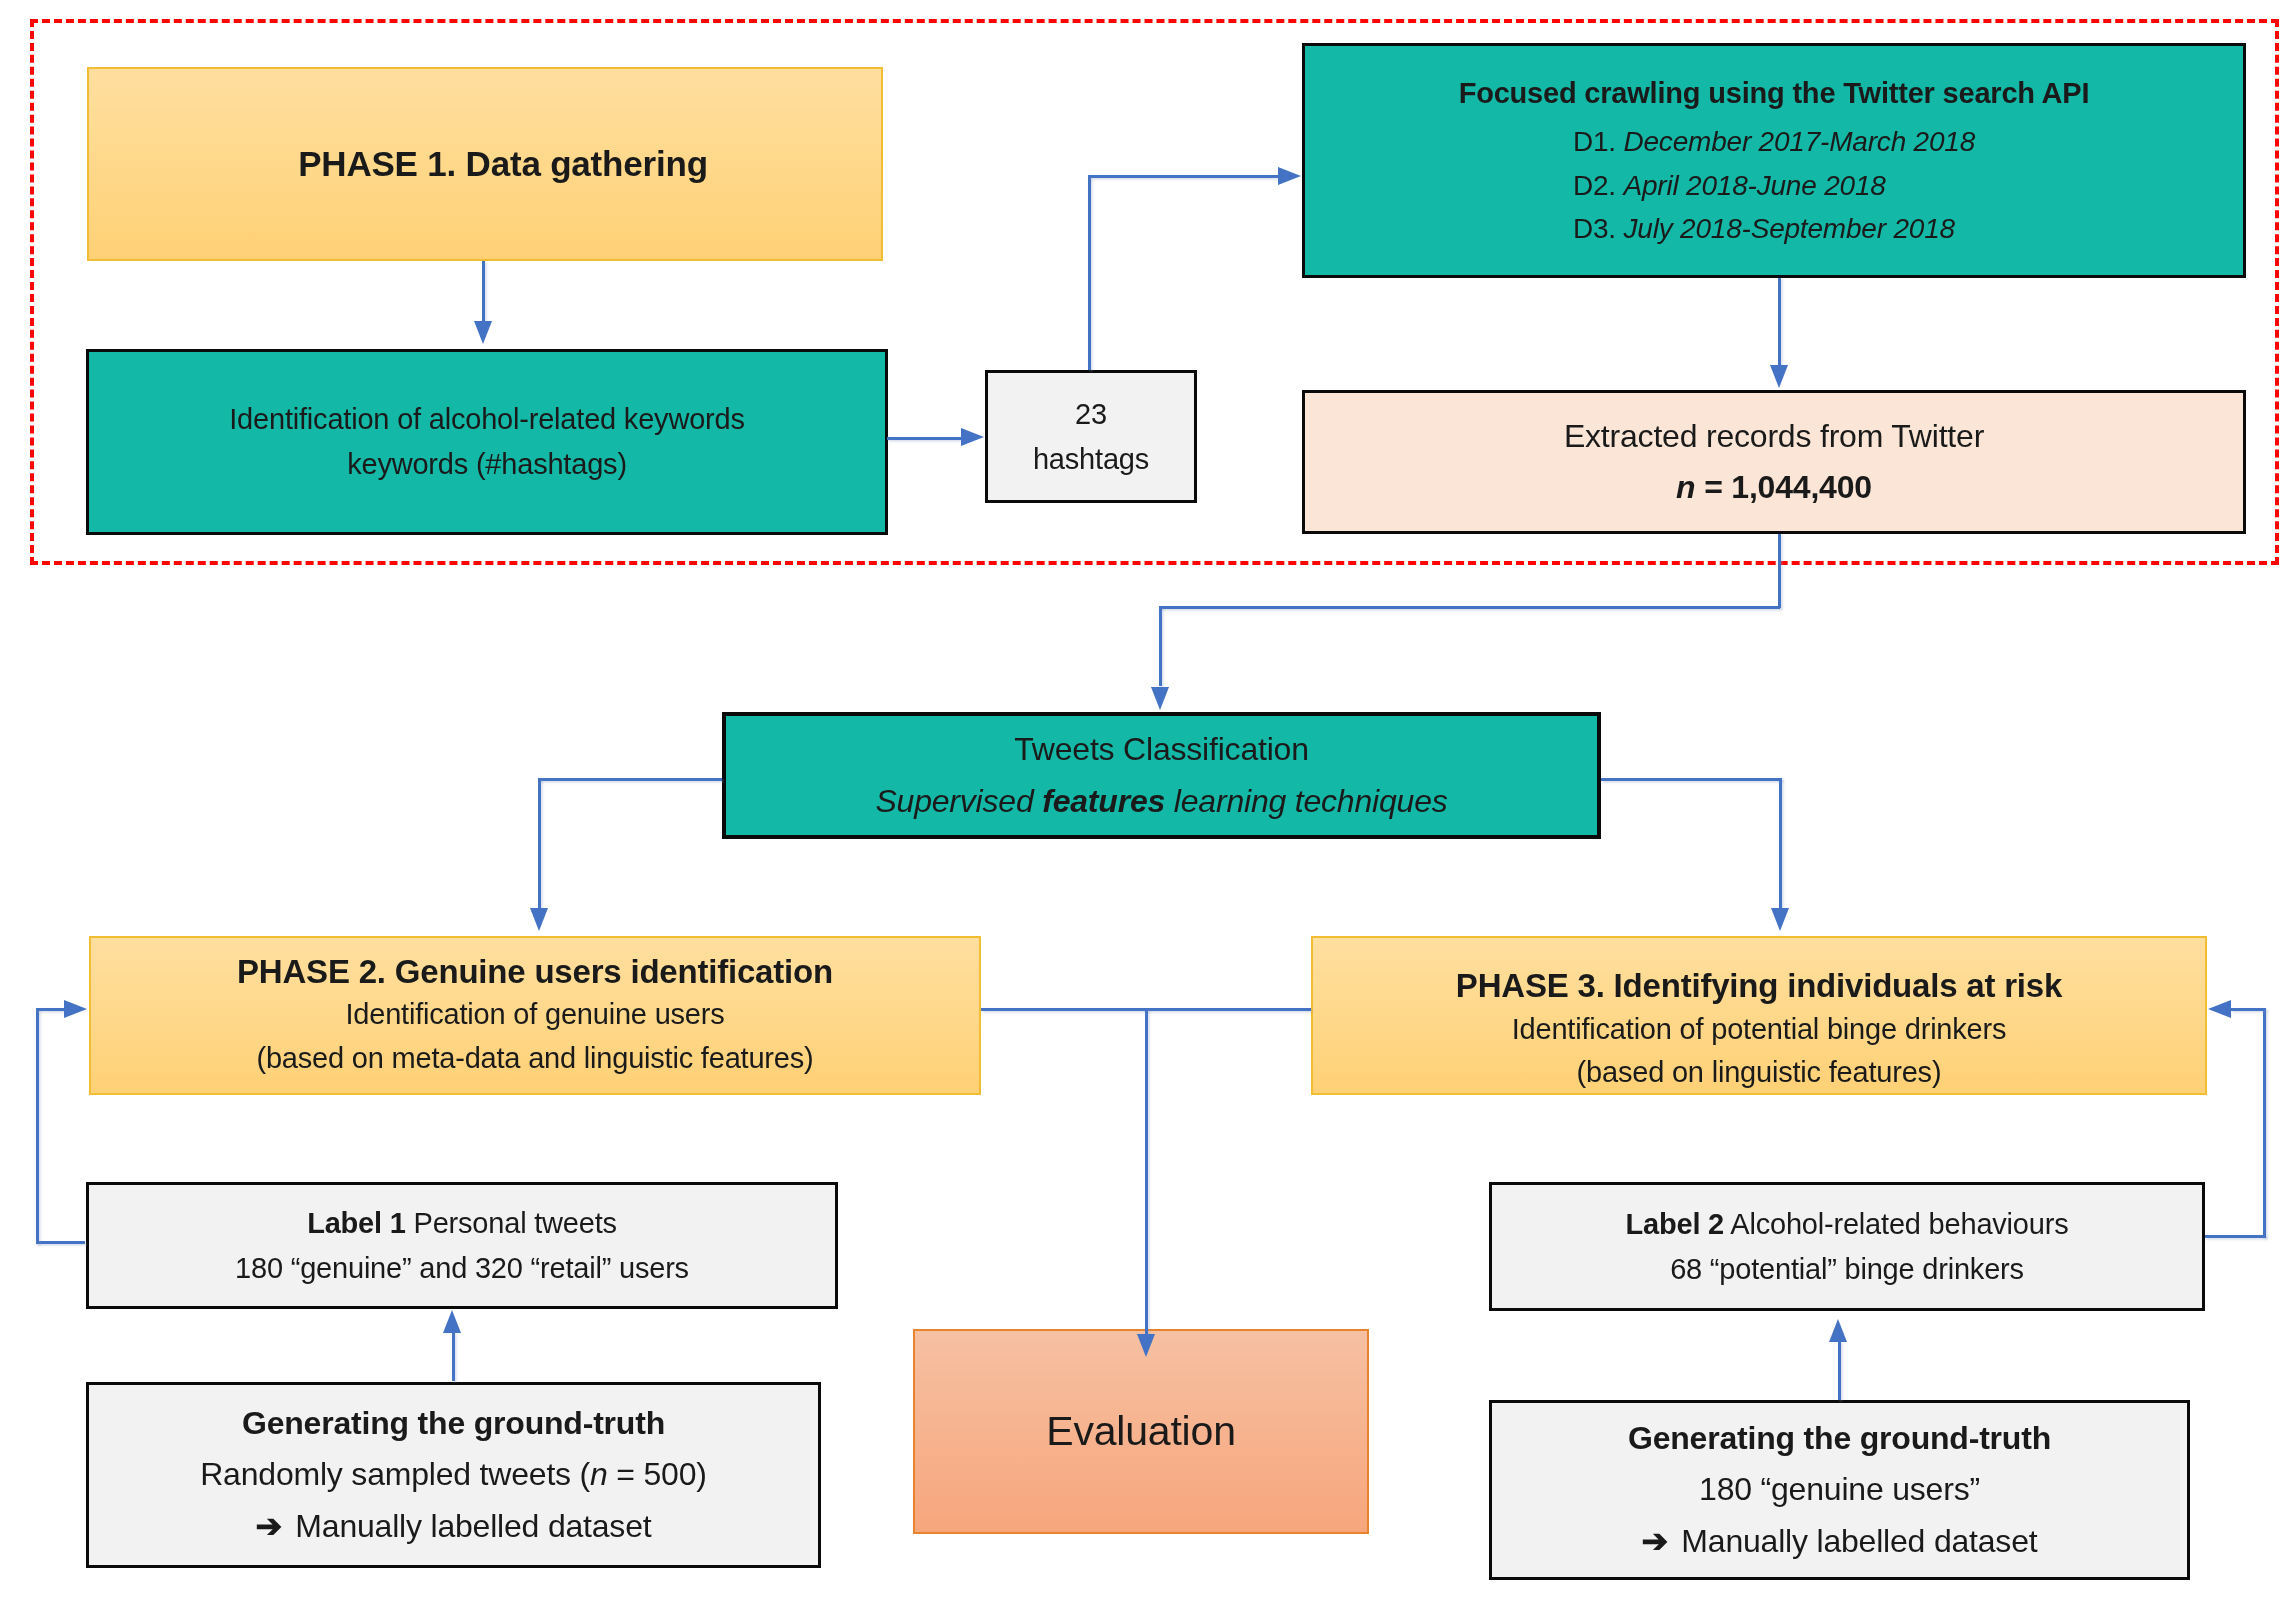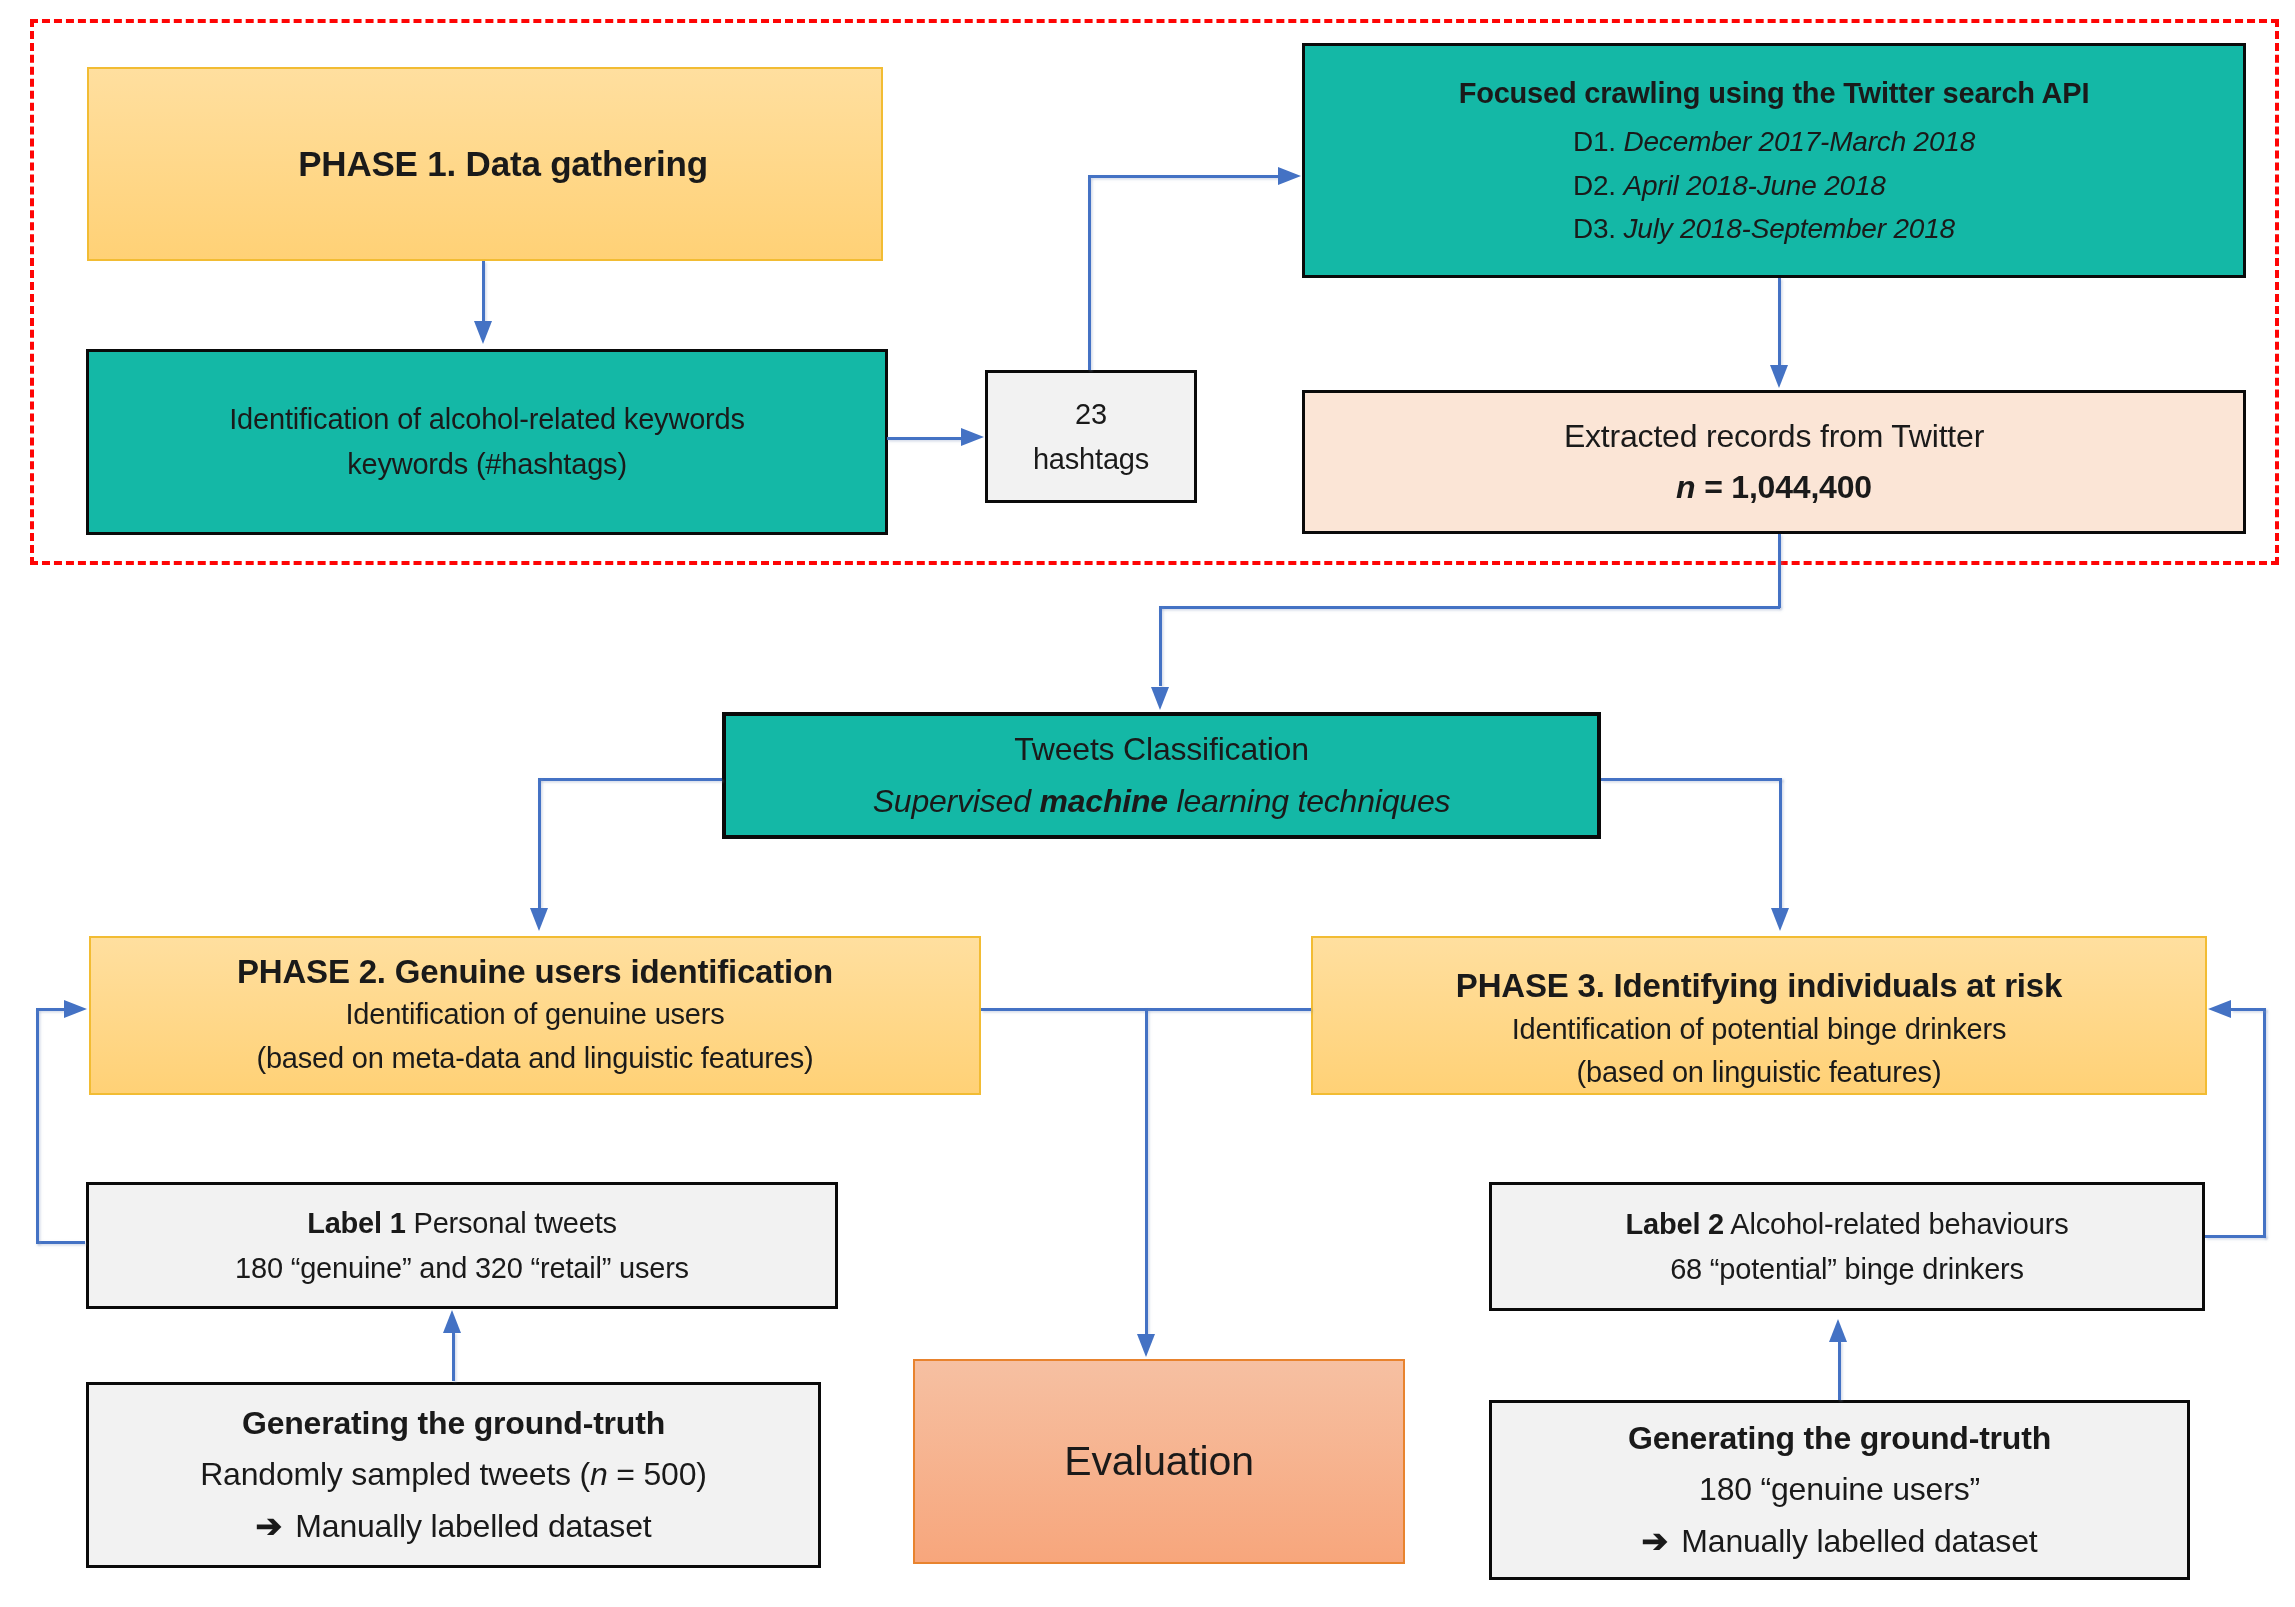--- a/index.html
+++ b/index.html
@@ -96,21 +96,21 @@
   <div class="box peachbox" style="left:1302px;top:390px;width:944px;height:144px;text-align:center;">
     <div class="big-text">Extracted records from Twitter</div>
     <div class="big-text">
       <span class="italic semibold">n</span><span class="bold"> = </span><span class="bold">1,044,400</span>
     </div>
   </div>
 
   <div class="box whitebox" style="left:722px;top:712px;width:879px;height:127px;border-width:4.5px;">
     <div class="big-text">Tweets Classification</div>
     <div class="big-text italic">
-      <span>Supervised </span><span class="bold">machine</span><span> learning techniques</span>
+      <span>Supervised </span><span class="bold">features</span><span> learning techniques</span>
     </div>
   </div>
 
   <div class="box gold" style="left:89px;top:936px;width:892px;height:159px;">
     <div class="phase-title" style="font-size:33px;">PHASE 2. Genuine users identification</div>
     <div class="phase-sub">Identification of genuine users</div>
     <div class="phase-sub">(based on meta-data and linguistic features)</div>
   </div>
 
   <div class="box gold" style="left:1311px;top:936px;width:896px;height:159px;">
@@ -136,21 +136,21 @@
   <div class="box graybox" style="left:86px;top:1382px;width:735px;height:186px;">
     <div class="big-text bold">Generating the ground-truth</div>
     <div class="big-text">
       <span>Randomly sampled tweets (</span><span class="italic">n</span><span> = 500)</span>
     </div>
     <div class="big-text">
       <span class="arrow-glyph">➔</span><span> Manually labelled dataset</span>
     </div>
   </div>
 
-  <div class="box salmon" style="left:913px;top:1359px;width:492px;height:205px;">
+  <div class="box salmon" style="left:913px;top:1329px;width:456px;height:205px;">
     <div class="eval-title">Evaluation</div>
   </div>
 
   <div class="box graybox" style="left:1489px;top:1400px;width:701px;height:180px;">
     <div class="big-text bold">Generating the ground-truth</div>
     <div class="big-text">180 “genuine users”</div>
     <div class="big-text">
       <span class="arrow-glyph">➔</span><span> Manually labelled dataset</span>
     </div>
   </div>

